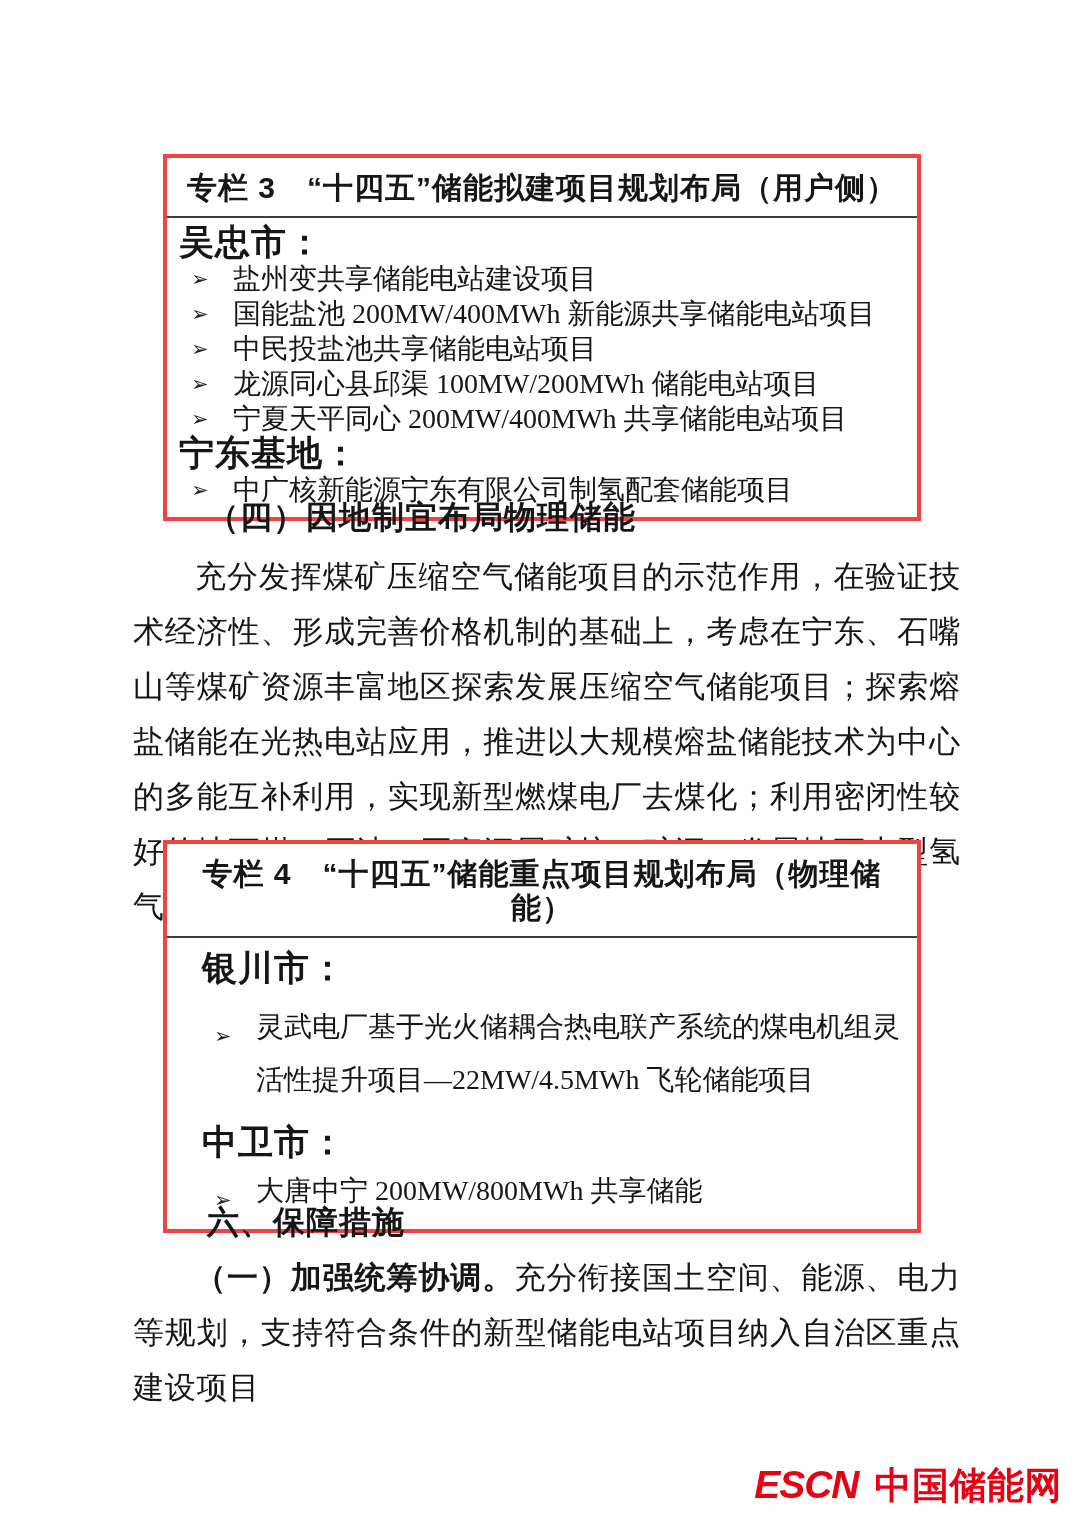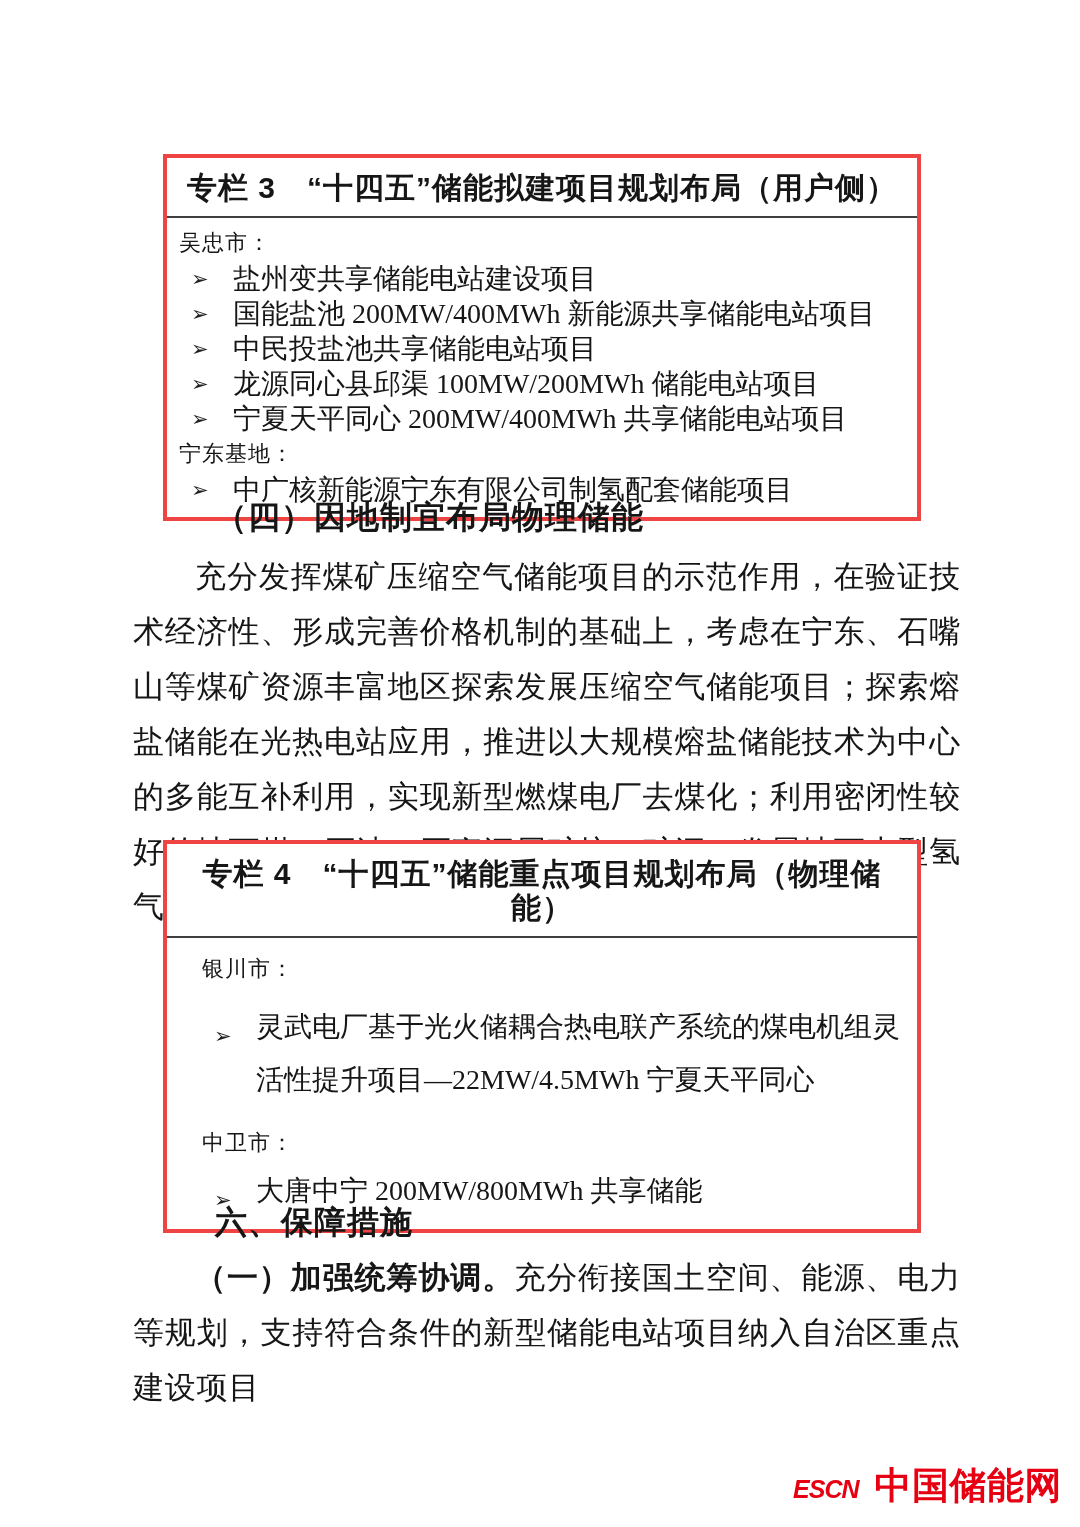--- a/index.html
+++ b/index.html
@@ -26,22 +26,22 @@
     font-weight:700;
     font-size:30px;
     line-height:34px;
     text-align:center;
     padding:13px 6px 11px 6px;
     border-bottom:2px solid #3f3f3f;
     letter-spacing:1px;
   }
   .panel-body{padding:7px 14px 10px 12px;}
   .group-label{
-    font-weight:400;
-    font-size:22px;
+    font-weight:700;
+    font-size:35px;
     line-height:36px;
     letter-spacing:1px;
   }
   .item{
     position:relative;
     padding-left:54px;
     font-size:28px;
     line-height:35px;
   }
   .bullet{
@@ -54,21 +54,21 @@
   .panel-loose .panel-body{padding:10px 14px 12px 12px;margin-left:23px;}
   .panel-loose .group-label{line-height:42px;}
   .panel-loose .item{font-size:28px;line-height:53px;}
   .panel-loose .item.gap-above{margin-top:10px;}
   .panel-loose .group-label.gap-above{margin-top:16px;}
   .panel-loose .bullet{top:10px;}
 
   
   .heading{
     position:absolute;
-    left:215px;
+    left:207px;
     margin:0;
     font-size:32px;
     line-height:36px;
     font-weight:700;
     letter-spacing:1px;
   }
   .heading-kai{font-family:"Liberation Serif","DejaVu Serif",serif;}
   .heading-hei{font-family:"Liberation Sans","DejaVu Sans",sans-serif;text-align:center;}
 
   
@@ -87,21 +87,21 @@
   
   .logo{
     position:absolute;
     top:1461px;right:18px;
     font-weight:700;
     white-space:nowrap;
   }
   .logo-latin{
     font-family:"Liberation Sans","DejaVu Sans",sans-serif;
     font-style:italic;
-    font-size:25px;
+    font-size:39px;
     letter-spacing:-1px;
   }
   .logo-cjk{
     font-family:"Liberation Sans","DejaVu Sans",sans-serif;
     font-size:37px;
     margin-left:16px;
     letter-spacing:0.5px;
   }
 
   
@@ -155,21 +155,21 @@
 
   <p class="body-para" id="para1">充分发挥煤矿压缩空气储能项目的示范作用，在验证技术经济性、形成完善价格机制的基础上，考虑在宁东、石嘴山等煤矿资源丰富地区探索发展压缩空气储能项目；探索熔盐储能在光热电站应用，推进以大规模熔盐储能技术为中心的多能互补利用，实现新型燃煤电厂去煤化；利用密闭性较好的地下煤、石油、石膏深层矿坑、矿洞，发展地下大型氢气储存库。</p>
 
   <section class="panel panel-loose" id="panel4">
     <div class="panel-title">专栏 4　“十四五”储能重点项目规划布局（物理储能）</div>
     <div class="panel-body">
       <div class="group-label">银川市：</div>
 
       <div class="item gap-above">
         <span class="bullet">➢</span>
-        <span class="item-text">灵武电厂基于光火储耦合热电联产系统的煤电机组灵活性提升项目—22MW/4.5MWh 宁夏天平同心</span>
+        <span class="item-text">灵武电厂基于光火储耦合热电联产系统的煤电机组灵活性提升项目—22MW/4.5MWh 飞轮储能项目</span>
       </div>
 
       <div class="group-label gap-above">中卫市：</div>
       <div class="item">
         <span class="bullet">➢</span>
         <span class="item-text">大唐中宁 200MW/800MWh 共享储能</span>
       </div>
     </div>
   </section>
 

